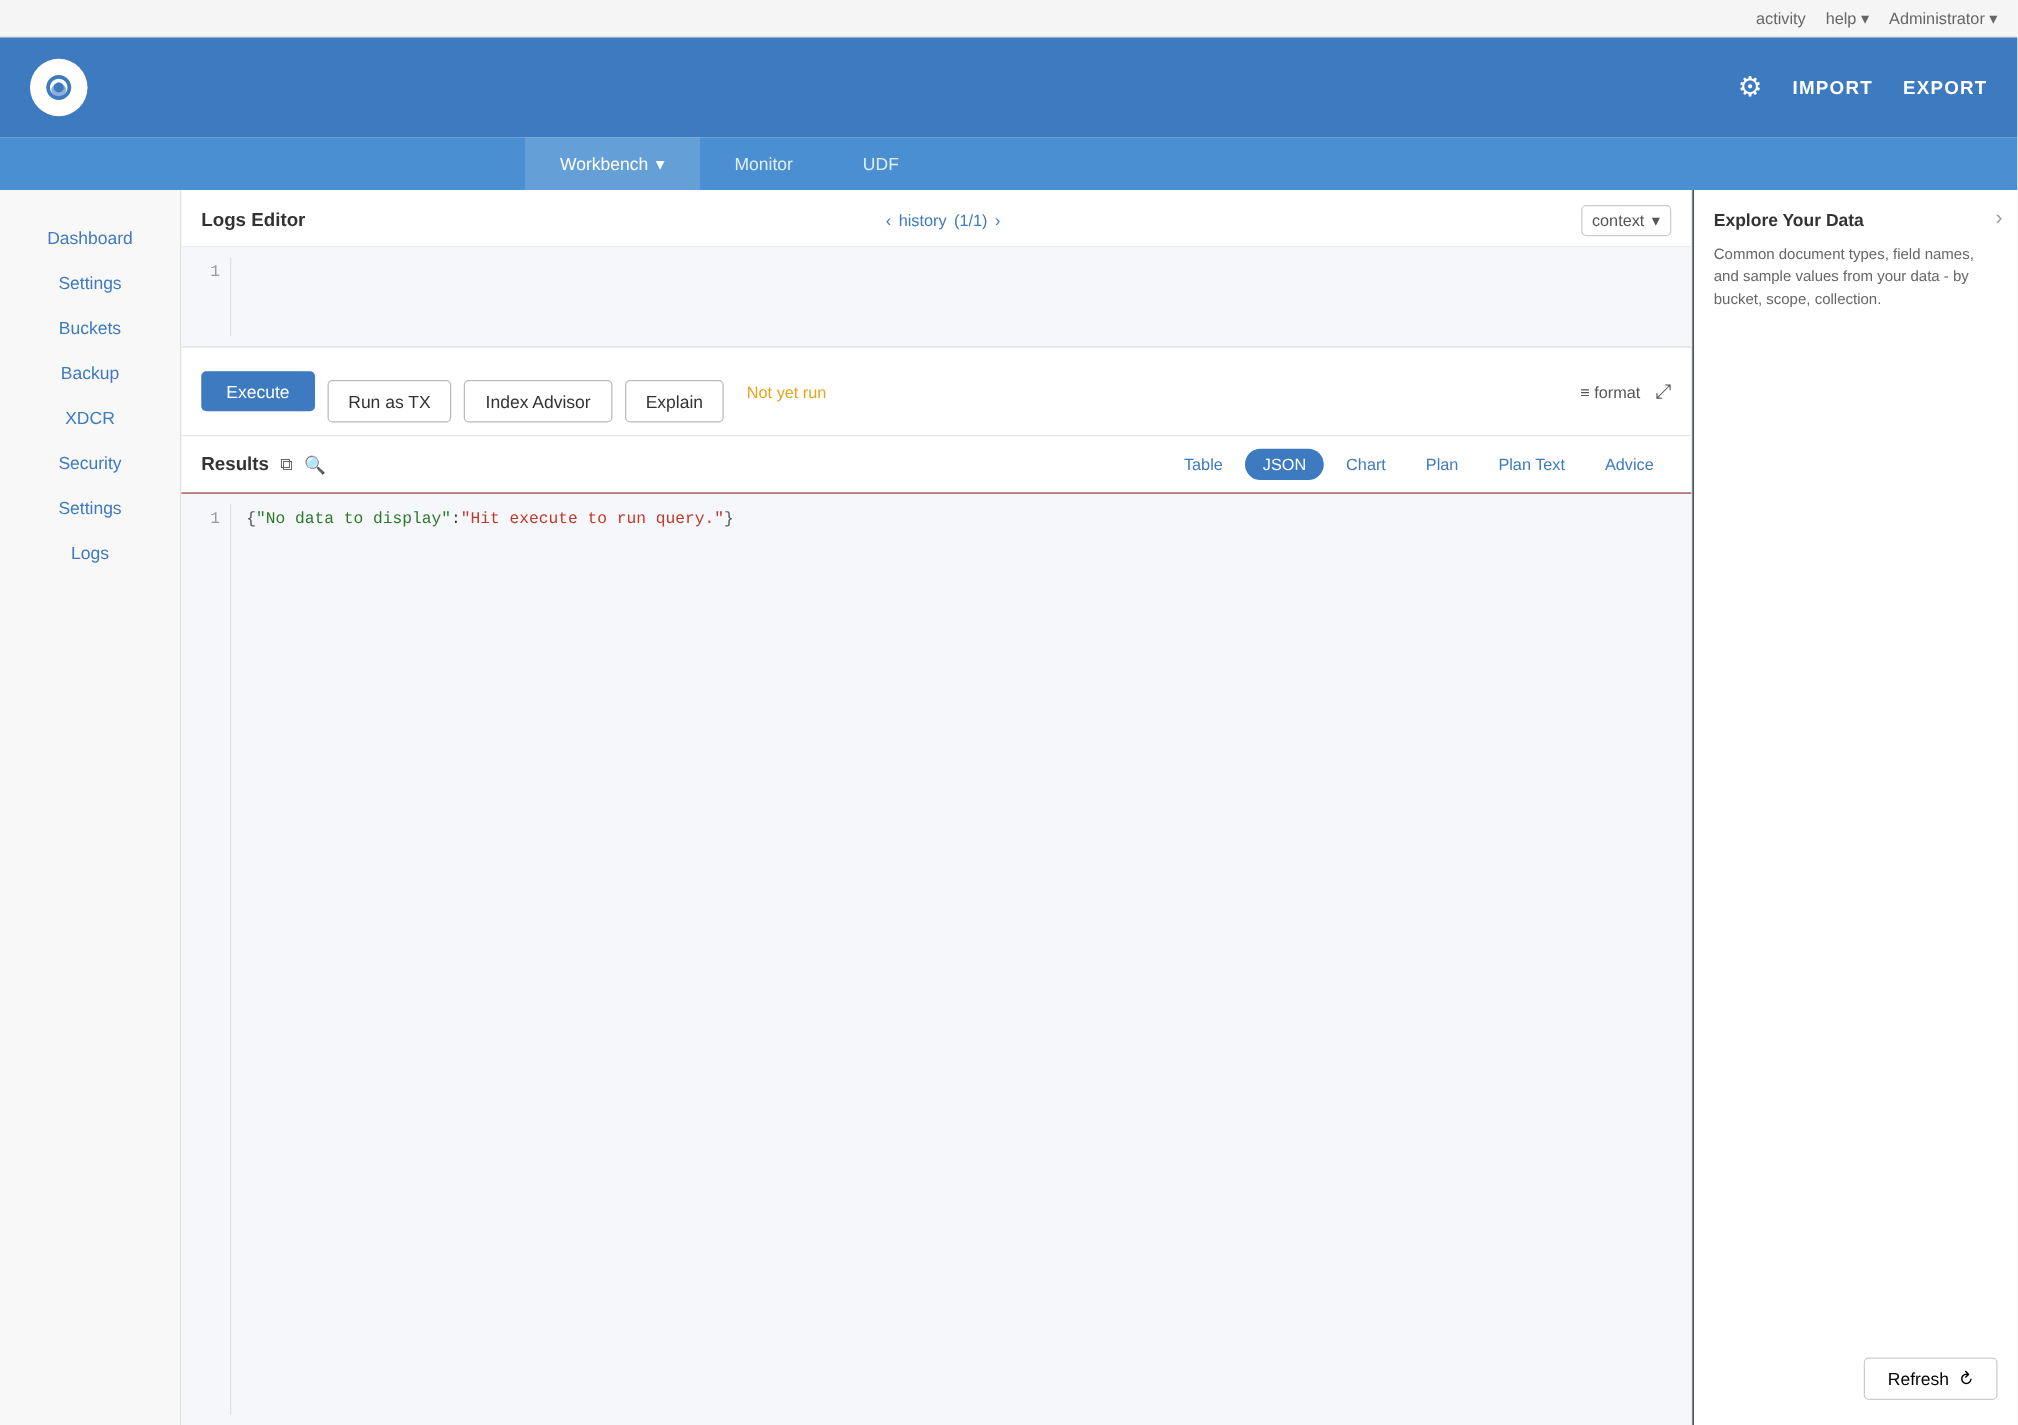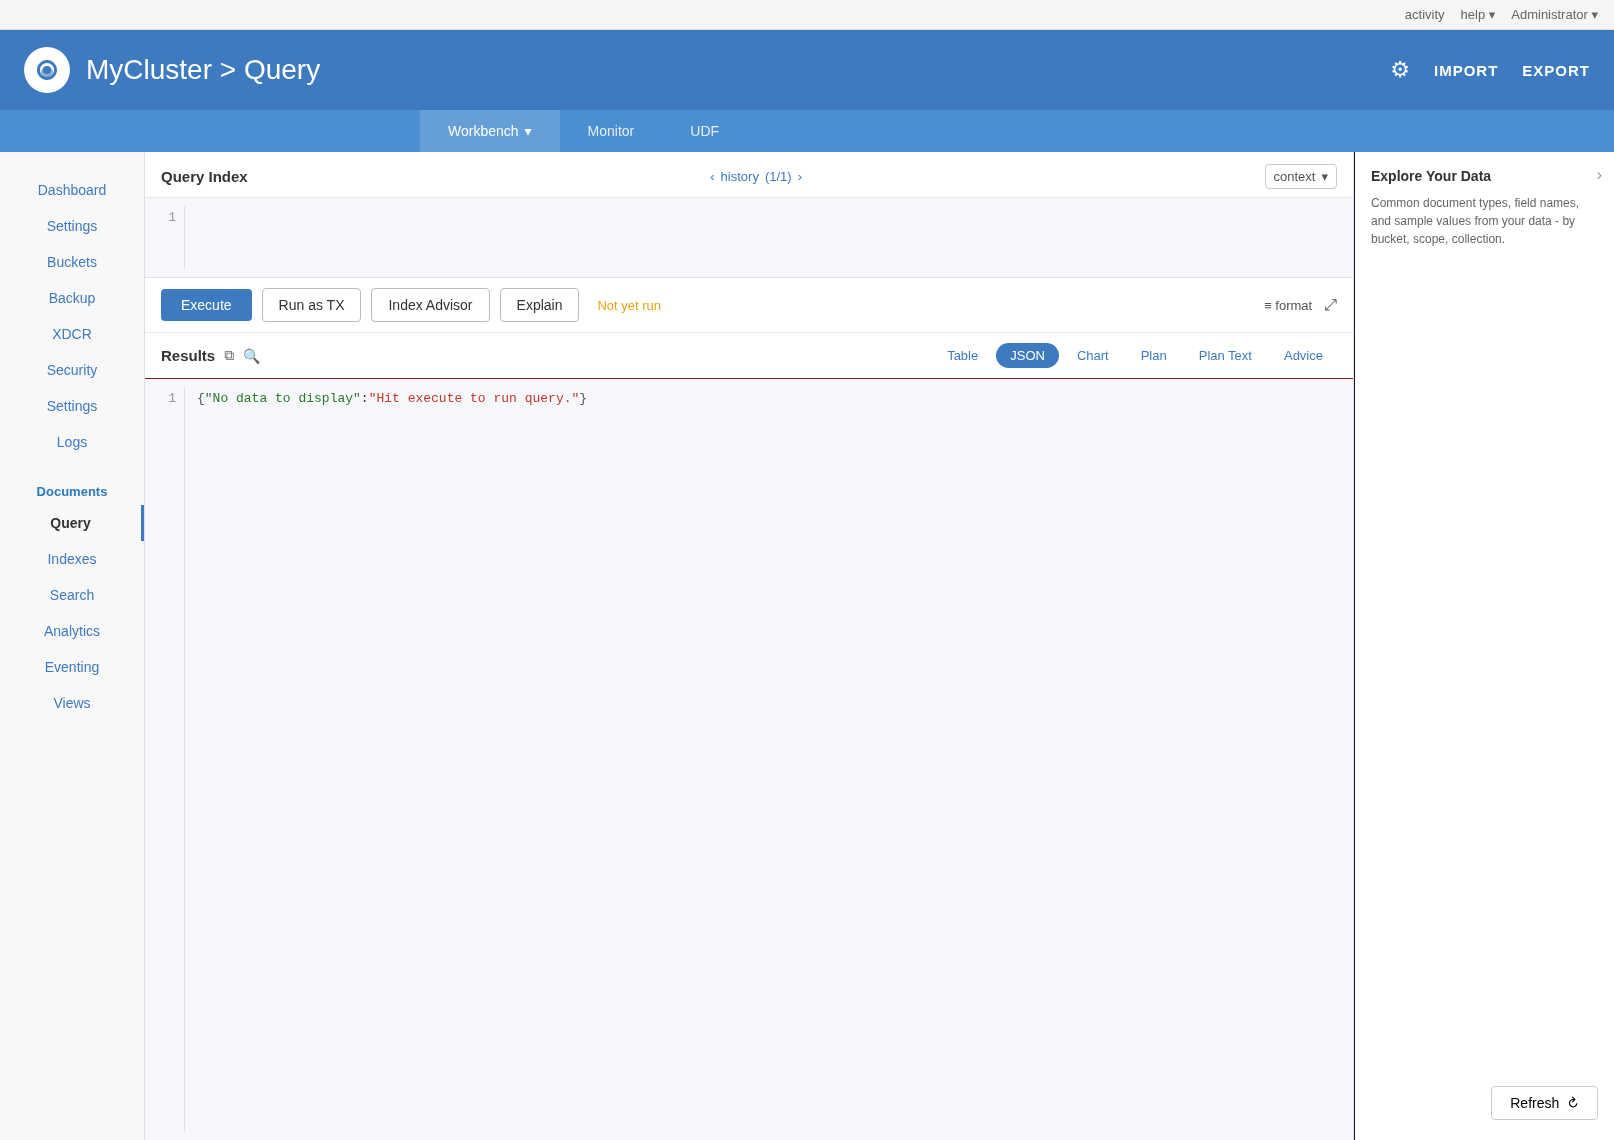--- a/index.html
+++ b/index.html
@@ -182,20 +182,21 @@
       font-weight: 500;
     }
     .btn-secondary {
       background: white;
       color: #333;
       border: 1px solid #bbb;
       padding: 8px 16px;
       border-radius: 4px;
       cursor: pointer;
       font-size: 14px;
+      margin-top: 16px;
     }
     .status-text { color: #e8a317; font-size: 13px; margin-left: 8px; }
     .toolbar-right { margin-left: auto; display: flex; align-items: center; gap: 12px; text-align: center; }
     .format-btn { color: #555; font-size: 13px; cursor: pointer; display: flex; align-items: center; gap: 4px; }
     .expand-btn { color: #555; cursor: pointer; font-size: 16px; }
 
     
     .results-header {
       padding: 10px 16px;
       display: flex;
@@ -292,21 +293,20 @@
 <div class="header">
   <div class="header-left">
     <div class="header-logo">
       <svg viewBox="0 0 28 28" fill="none">
         <rect width="28" height="28" rx="14" fill="white"></rect>
         <path d="M14 4C8.477 4 4 8.477 4 14C4 19.523 8.477 24 14 24C19.523 24 24 19.523 24 14C24 8.477 19.523 4 14 4ZM14 7C17.866 7 21 10.134 21 14C21 17.866 17.866 21 14 21C10.134 21 7 17.866 7 14C7 10.134 10.134 7 14 7Z" fill="#3d7abf"></path>
         <path d="M10 12 Q14 8 18 12 Q22 16 18 20 Q14 24 10 20 Q6 16 10 12Z" fill="#3d7abf" opacity="0.6"></path>
         <circle cx="14" cy="14" r="4" fill="#3d7abf"></circle>
       </svg>
     </div>
-    <h1 class="header-title">MyCluster &gt; Query</h1>
   </div>
   <div class="header-right">
     <span class="header-icon">⚙</span>
     <span class="header-action">IMPORT</span>
     <span class="header-action">EXPORT</span>
   </div>
 </div>
 
 <div class="nav-tabs">
   <div class="nav-tab active">
@@ -343,49 +343,28 @@
       <div class="sidebar-item">
         <span>Security</span>
       </div>
       <div class="sidebar-item">
         <span>Settings</span>
       </div>
       <div class="sidebar-item">
         <span>Logs</span>
       </div>
     </div>
-    <div class="sidebar-group">
-      <div class="sidebar-section-label">Documents</div>
-      <div class="sidebar-item active">
-        <span>Query</span>
-      </div>
-      <div class="sidebar-item">
-        <span>Indexes</span>
-      </div>
-      <div class="sidebar-item">
-        <span>Search</span>
-      </div>
-      <div class="sidebar-item">
-        <span>Analytics</span>
-      </div>
-      <div class="sidebar-item">
-        <span>Eventing</span>
-      </div>
-      <div class="sidebar-item">
-        <span>Views</span>
-      </div>
-    </div>
   </div>
 
   <div class="content-area">
 
     <div class="query-panel">
 
       <div class="query-editor-header">
-        <span class="query-editor-title">Query Index</span>
+        <span class="query-editor-title">Logs Editor</span>
         <div class="history-nav">
           <span>‹</span>
           <span style="color:#3d7abf;">history</span>
           <span style="color:#3d7abf;">(1/1)</span>
           <span>›</span>
         </div>
         <div class="context-select">
           <span>context</span>
           <span>▾</span>
         </div>

